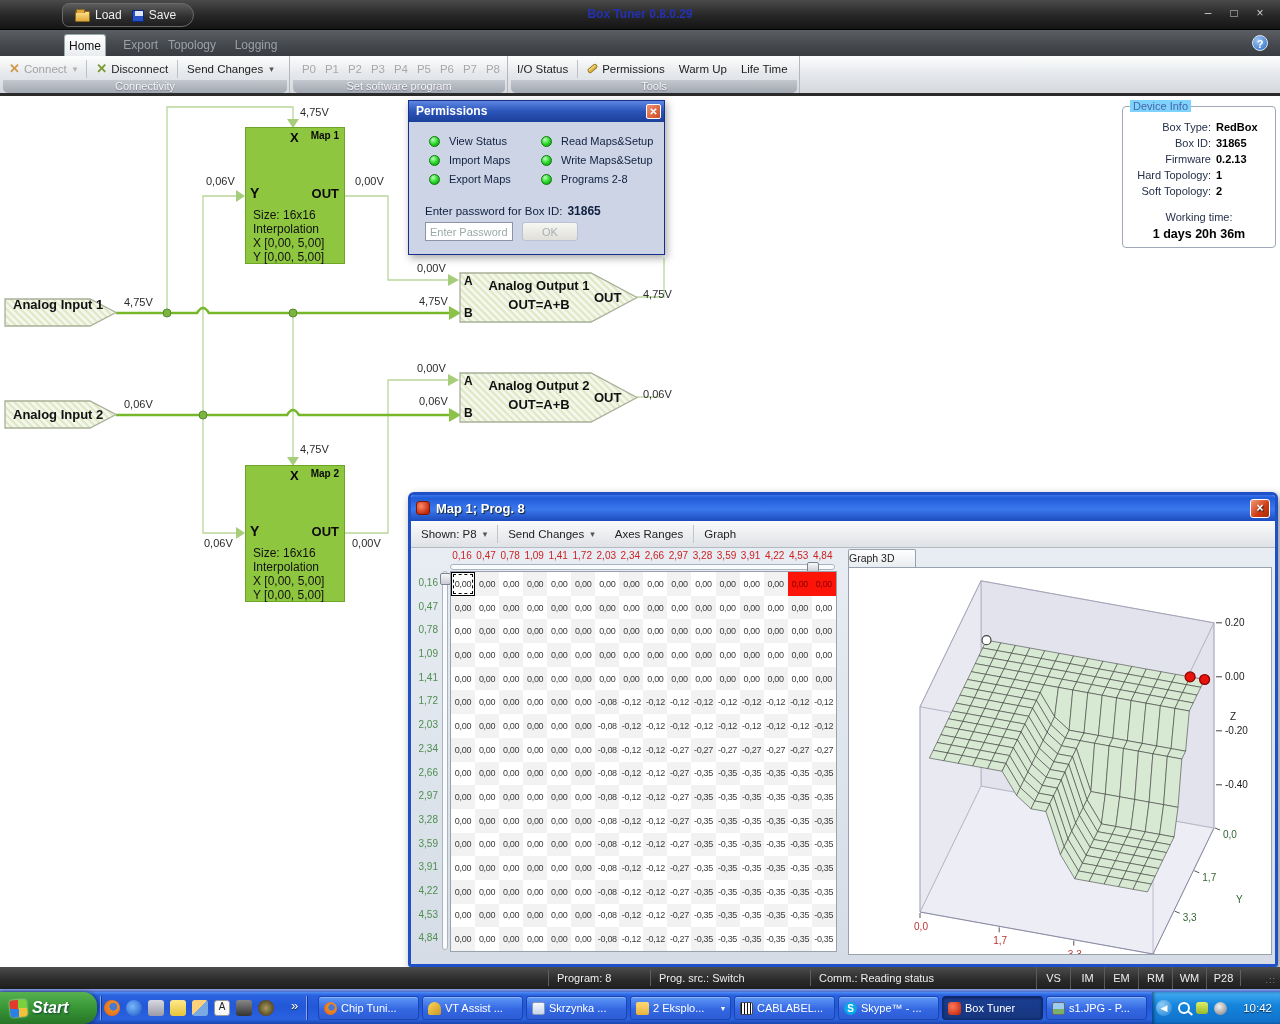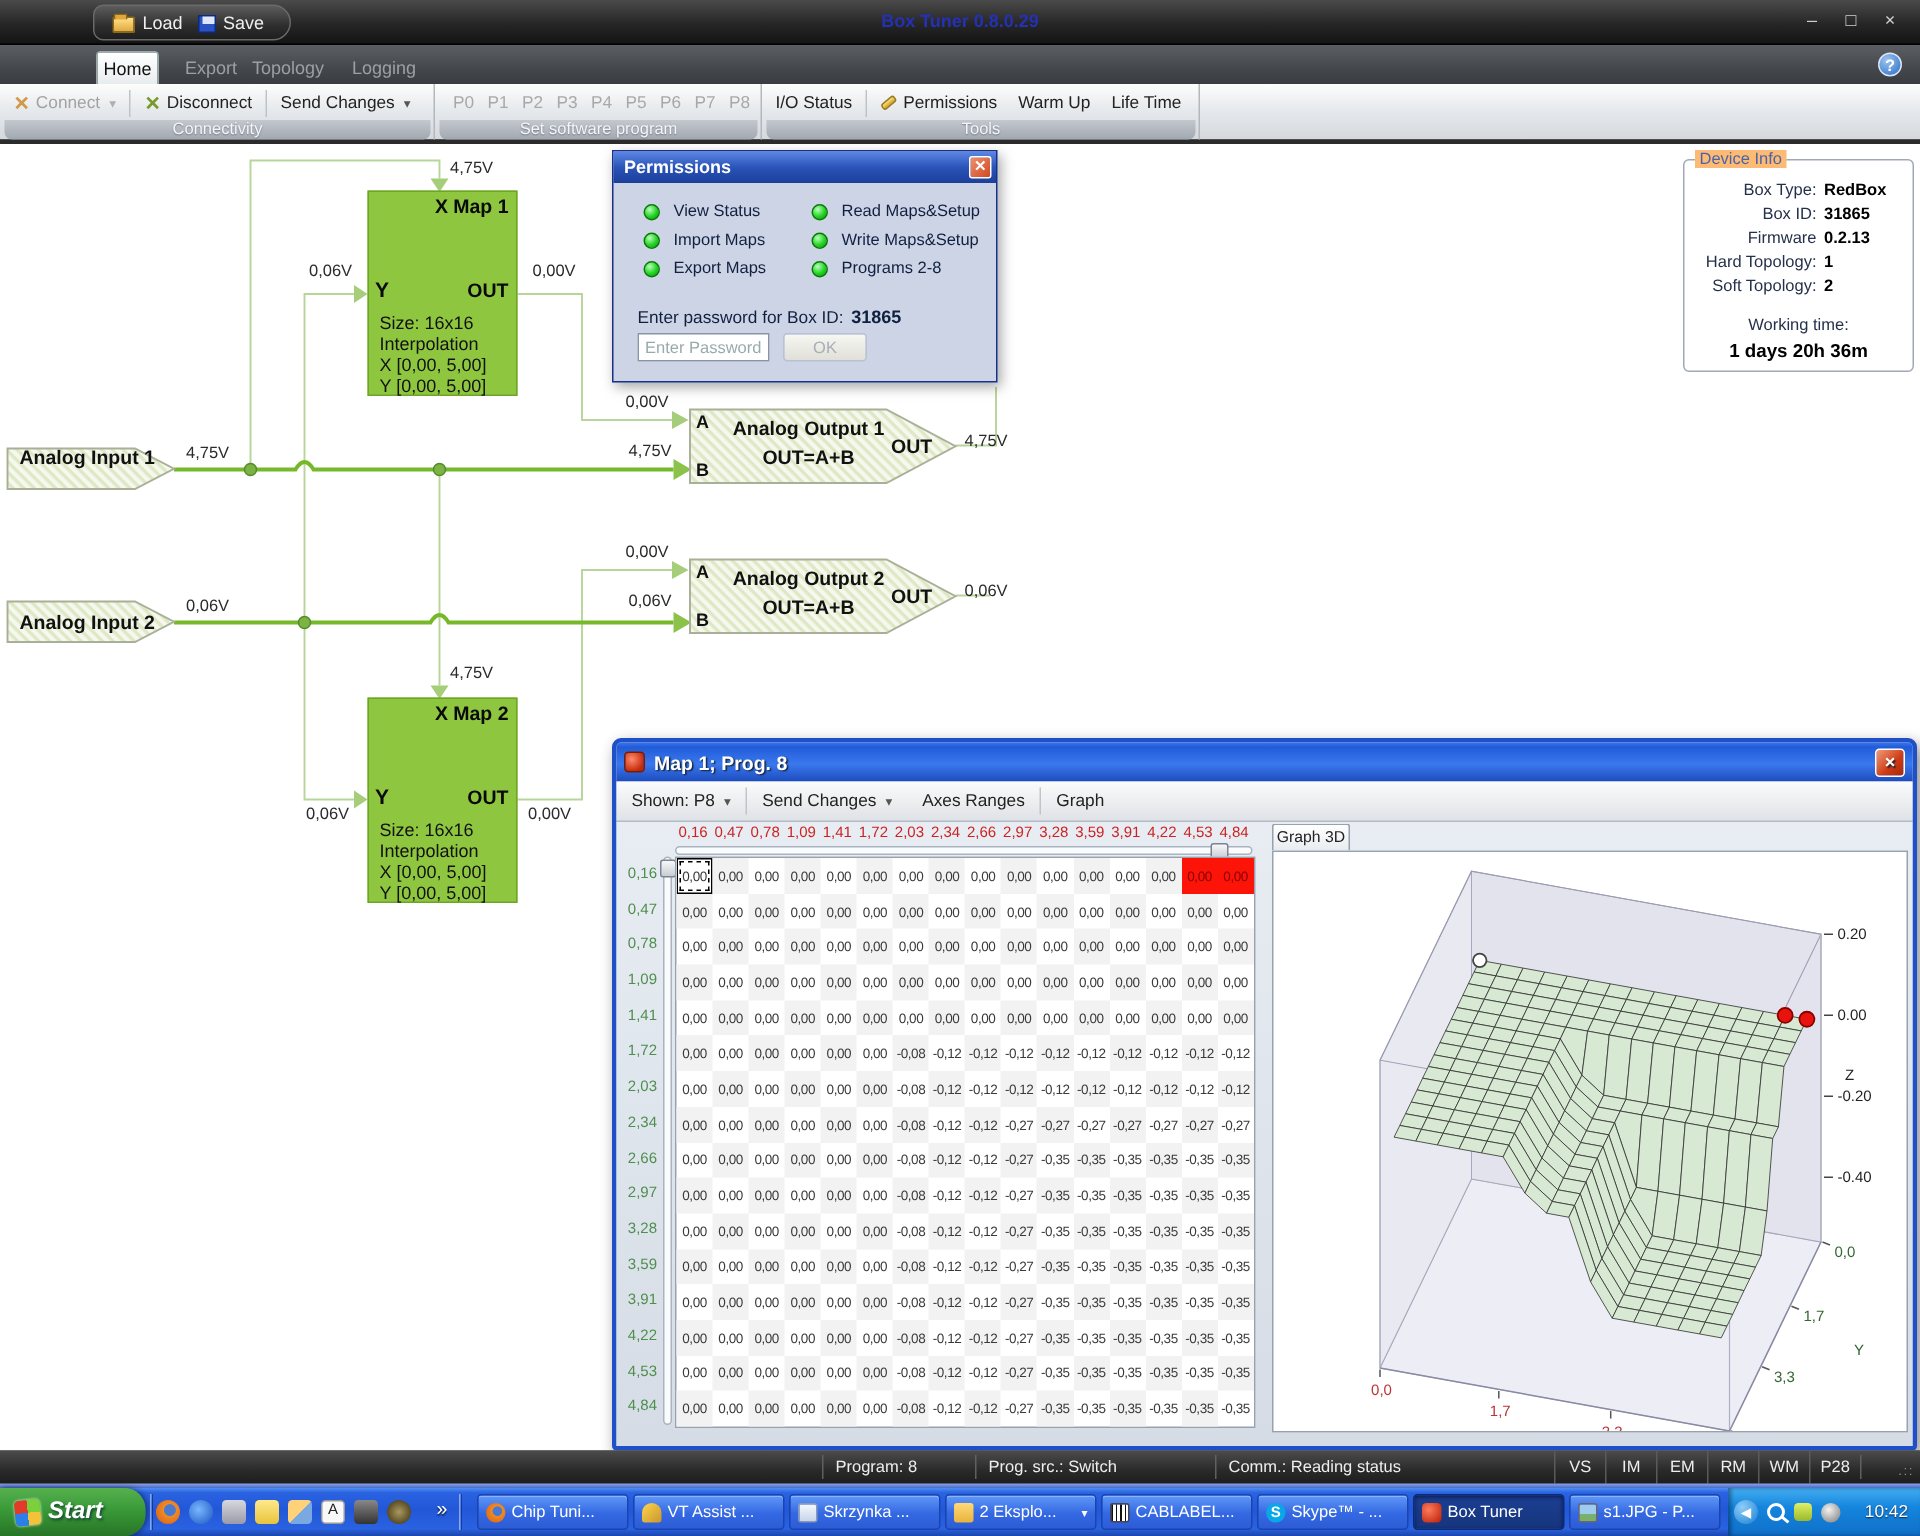--- a/index.html
+++ b/index.html
@@ -46,21 +46,21 @@
   .icx{font-size:13px;font-weight:bold;}
   .ic-perm{width:11px;height:5px;background:linear-gradient(#ffe27a,#d0a12c);transform:rotate(-40deg);border-radius:2px;border:1px solid #9a7a1a;}
   .prog-btn{font-size:11.5px;color:#a8a8a8;width:22px;text-align:center;}
 
   
   .canvas{position:absolute;left:0;top:96px;width:1280px;height:871px;background:#fff;overflow:hidden;}
   .flowsvg{position:absolute;left:0;top:0;}
   .vl{position:absolute;font-size:11px;color:#2b2b2b;white-space:nowrap;}
   .map-block{position:absolute;width:100px;height:137px;background:#8fc640;border:1px solid #6da626;}
   .map-block .mx{position:absolute;left:44px;top:2px;font-weight:bold;font-size:13px;color:#0a0a0a;}
-  .map-block .mtitle{position:absolute;right:5px;top:2px;font-weight:bold;font-size:13px;color:#0a0a0a;}
+  .map-block .mtitle{position:absolute;right:5px;top:2px;font-weight:bold;font-size:10px;color:#0a0a0a;}
   .map-block .my{position:absolute;left:4px;top:57px;font-weight:bold;font-size:14px;color:#0a0a0a;}
   .map-block .mout{position:absolute;right:5px;top:58px;font-weight:bold;font-size:13px;color:#0a0a0a;}
   .map-block .minfo{position:absolute;left:7px;top:80px;font-size:12px;line-height:14px;color:#111;}
   .tag-label{position:absolute;font-weight:bold;font-size:13px;color:#111;}
   .out-a,.out-b{position:absolute;font-weight:bold;font-size:12px;color:#111;}
   .out-title,.out-formula{position:absolute;left:478px;width:122px;text-align:center;font-weight:bold;font-size:13px;color:#111;}
   .out-out{position:absolute;font-weight:bold;font-size:13px;color:#111;}
 
   
   .perm-dlg{position:absolute;left:408px;top:4px;width:257px;height:155px;background:#ccd4e5;
@@ -79,21 +79,21 @@
   .perm-prompt{position:absolute;left:16px;top:103px;font-size:11.5px;color:#102040;}
   .perm-prompt b{margin-left:5px;font-size:12px;}
   .perm-input{position:absolute;left:16px;top:121px;width:88px;height:19px;border:1px solid #8a94a8;
     font-size:11px;padding:0 4px;color:#444;font-family:"Liberation Sans",sans-serif;}
   .perm-input::placeholder{color:#9aa;}
   .perm-ok{position:absolute;left:113px;top:121px;width:56px;height:19px;border:1px solid #b8c2d4;border-radius:3px;
     background:linear-gradient(#f7f7f3,#e0e0d8);color:#a8aeb8;font-size:11px;text-align:center;line-height:18px;}
 
   
   .devinfo{position:absolute;left:1122px;top:10px;width:154px;height:142px;border:1px solid #a0a8b8;border-radius:4px;background:#fff;}
-  .devinfo .legend{position:absolute;top:-7px;left:7px;background:#fdba74;padding:0 3px;font-size:11px;color:#4a64a8;}
+  .devinfo .legend{position:absolute;top:-7px;left:7px;background:#7dd3fc;padding:0 3px;font-size:11px;color:#4a64a8;}
   .dev-rows{position:absolute;left:0;top:12px;width:100%;}
   .dev-row{display:flex;height:16px;align-items:center;font-size:11px;}
   .dev-label{width:88px;text-align:right;color:#25304a;}
   .dev-value{margin-left:5px;font-weight:bold;color:#000;}
   .dev-work{position:absolute;left:0;top:104px;width:100%;text-align:center;font-size:11px;color:#25304a;}
   .dev-worktime{position:absolute;left:0;top:120px;width:100%;text-align:center;font-size:12.5px;font-weight:bold;color:#000;}
 
   
   .mapwin{position:absolute;left:408px;top:396px;width:870px;height:475px;border:3px solid #2050c8;border-radius:6px 6px 3px 3px;
     background:#dde3ea;box-shadow:3px 4px 10px rgba(0,0,0,.45);display:flex;flex-direction:column;}
@@ -117,22 +117,22 @@
   .growh div{height:23.7px;line-height:23.7px;text-align:right;font-size:10px;color:#4e8e4e;}
   .vslider{position:absolute;left:31px;top:23px;width:6px;height:379px;background:#fafbfc;border:1px solid #aab4c0;border-radius:3px;}
   .vthumb{position:absolute;left:-3px;top:1px;width:11px;height:12px;background:linear-gradient(#f8f8f8,#c8ccd4);border:1px solid #7a8494;border-radius:2px;}
   .gcells{position:absolute;left:39px;top:23px;display:grid;grid-template-columns:repeat(16,24.06px);grid-auto-rows:23.7px;
     border:1px solid #98a2ae;background:#fff;}
   .cell{display:flex;align-items:center;justify-content:center;font-size:9px;letter-spacing:-.3px;color:#3a3a3a;}
   .cell.alt{background:#f2f2f2;}
   .cell.sel{box-shadow:inset 0 0 0 1px #000;outline:1px dashed #000;outline-offset:-3px;}
   .cell.redc{background:#fb1407;color:#8b0000;}
 
-  .gtab{position:absolute;left:437px;top:1px;width:52px;height:18px;background:linear-gradient(#ffffff,#e8ecf0);
-    border:1px solid #98a2ae;border-bottom:none;border-radius:2px 2px 0 0;font-size:10.5px;text-align:center;line-height:17px;color:#222;}
+  .gtab{position:absolute;left:437px;top:1px;width:68px;height:18px;background:linear-gradient(#ffffff,#e8ecf0);
+    border:1px solid #98a2ae;border-bottom:none;border-radius:2px 2px 0 0;font-size:10.5px;line-height:17px;color:#222;}
   .gbox{position:absolute;left:437px;top:19px;width:424px;height:388px;background:#fff;border:1px solid #98a2ae;}
 
   
   .statusbar{position:absolute;left:0;top:967px;width:1280px;height:22px;
     background:linear-gradient(180deg,#4c4c4c,#2a2a2a 60%,#1e1e1e);color:#eee;font-size:11px;}
   .sseg{position:absolute;top:0;line-height:22px;}
   .ssep{position:absolute;top:3px;width:1px;height:16px;background:#606060;}
   .flags{position:absolute;left:1036px;top:0;display:flex;height:22px;}
   .flag{width:34px;text-align:center;line-height:22px;border-left:1px solid #5a5a5a;}
   .grip{position:absolute;right:4px;top:8px;color:#888;font-size:9px;letter-spacing:1px;}

